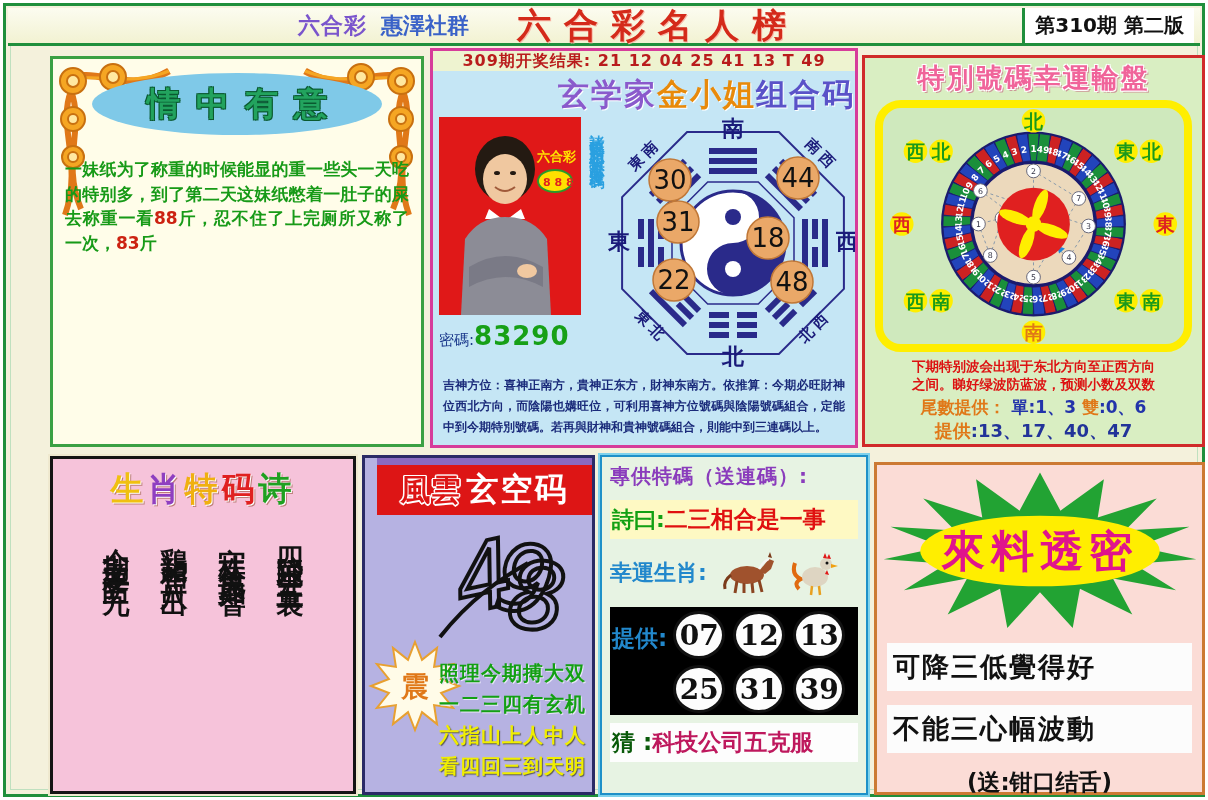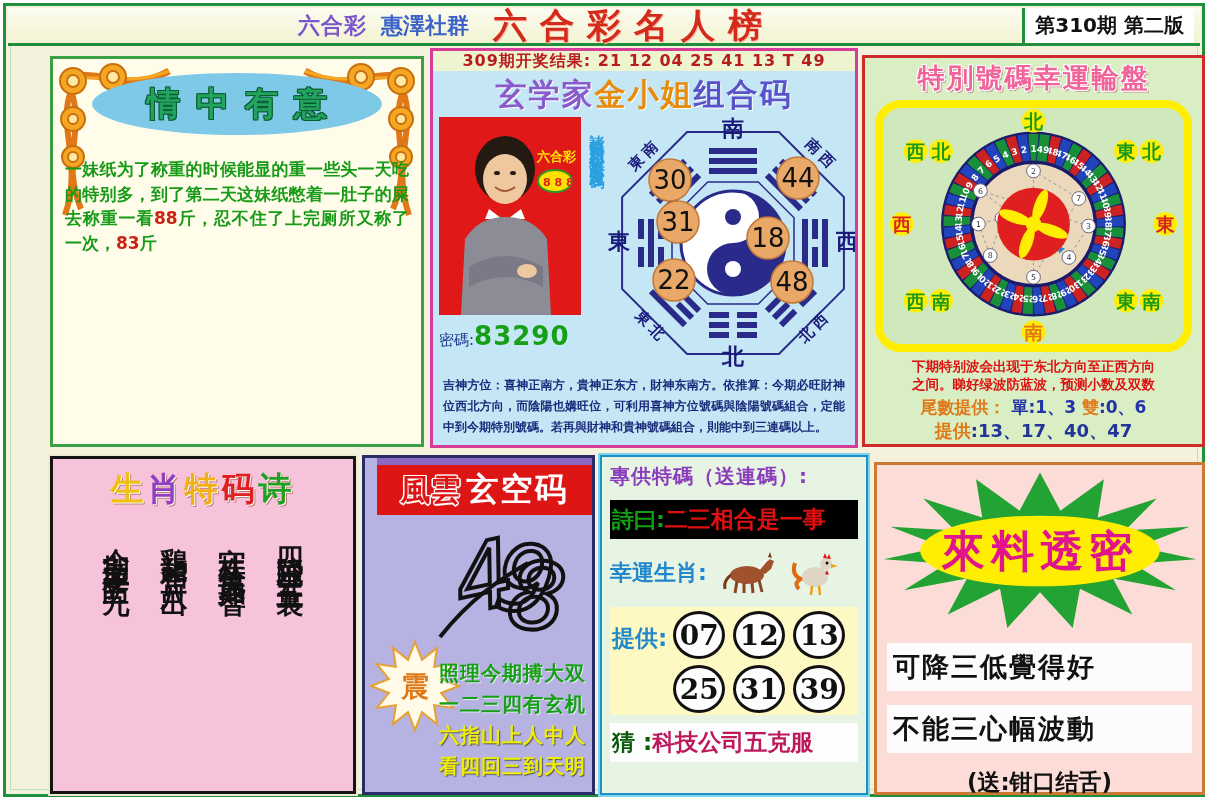--- a/index.html
+++ b/index.html
@@ -8,21 +8,21 @@
   .frame { position:absolute; inset:3px; border:3px solid #1f8f3c; background:#f4f1dc; }
   .inner-line { position:absolute; inset:10px; border:1px solid #bfe0bf; pointer-events:none; }
 
   
   .masthead { position:absolute; left:8px; top:8px; right:8px; height:38px;
     background:linear-gradient(#fcfcf0,#f2f2d2); border-bottom:3px solid #1f8f3c;
     display:flex; align-items:center; }
   .brand { margin-left:290px; font-size:22px; font-weight:bold; color:#7a55cc; letter-spacing:1px; }
   .group-name { font-size:22px; font-weight:bold; color:#3a62c8; margin-left:14px; }
   .main-title { font-size:34px; font-weight:900; color:#d42a1a; letter-spacing:13px;
-    margin-left:24px; font-family:"DejaVu Serif","Liberation Serif",serif;
+    margin-left:48px; font-family:"DejaVu Serif","Liberation Serif",serif;
     text-shadow:1px 1px 0 #f7b9a9; }
   .issue-box { margin-left:auto; margin-right:6px; background:#fff; border-left:3px solid #1f8f3c;
     padding:4px 10px; font-size:20px; font-weight:bold; color:#111; white-space:nowrap; }
 
   
   .story-panel { position:absolute; left:50px; top:56px; width:374px; height:391px;
     background:#fffdе8; background:#fffde9; border:3px solid #3aa043; }
   .ribbon { position:absolute; top:-2px; width:118px; height:165px; }
   .ribbon.left { left:2px; } .ribbon.right { right:2px; transform:scaleX(-1); }
   .banner-ellipse { position:absolute; left:50%; top:14px; transform:translateX(-50%);
@@ -32,21 +32,21 @@
     text-shadow:1px 1px 0 #0a5a30,-1px -1px 0 #0a5a30,1px -1px 0 #0a5a30,-1px 1px 0 #0a5a30; padding-left:16px;}
   .story-body { position:absolute; left:12px; right:12px; top:98px; font-size:17px; font-weight:bold;
     color:#179a17; line-height:1.45; text-align:justify; }
   .story-body .num { color:#cc2211; }
 
   
   .master-panel { position:absolute; left:430px; top:48px; width:428px; height:400px;
     border:3px solid #d63c9a; background:#c5e6f5; overflow:hidden; }
   .results-line { height:20px; background:#eef3d0; color:#b91c1c; font-weight:900; font-size:16px;
     text-align:center; line-height:20px; letter-spacing:1px; }
-  .master-title { text-align:center; font-size:31px; font-weight:900; padding-top:3px; height:44px; letter-spacing:2px;}
+  .master-title { text-align:right; font-size:31px; font-weight:900; padding-top:3px; height:44px; letter-spacing:2px;}
   .mt-a { color:#8a5acc; text-shadow:1px 1px 0 #fff; }
   .mt-b { color:#e88a0a; text-shadow:1px 1px 0 #fff; }
   .mt-c { color:#5a52c8; text-shadow:1px 1px 0 #fff; }
   .master-mid { display:flex; padding:2px 0 0 6px; height:254px; }
   .photo-col { width:146px; }
   .photo-svg { width:142px; height:198px; display:block; }
   .password-row { margin-top:6px; white-space:nowrap; }
   .password-label { color:#1c3a8c; font-weight:400; font-size:15px;margin-top:48px; }
   .password-value { color:#17a017; font-weight:900; font-size:26px; letter-spacing:1px; }
   .vertical-note { width:26px; margin:6px 2px 0 6px; writing-mode:vertical-rl; text-orientation:upright;
@@ -94,26 +94,26 @@
   .xk-yellow { color:#f0ee00; font-weight:900; font-size:20px; line-height:1.55; letter-spacing:1px;
     text-shadow:1px 1px 1px #555; }
   .zhen-badge { position:absolute; left:2px; bottom:58px; width:96px; height:96px; }
   .zhen-badge text { font-size:28px; font-weight:900; fill:#e07818; }
 
   
   .special-panel { position:absolute; left:600px; top:455px; width:268px; height:340px;
     border:2px solid #1e90c8; outline:2px solid #7fd2ec; background:#e7f3e3; padding:6px 8px 0 8px; }
   .sp-header { color:#8a3cbc; font-weight:900; font-size:20px; letter-spacing:1px; }
   .sp-row { margin-top:10px; }
-  .sp-poem { background:#000000; padding:4px 2px; }
+  .sp-poem { background:#fef9c3; padding:4px 2px; }
   .sp-poem .lbl { color:#13a013; font-weight:900; font-size:22px; }
   .sp-poem .txt { color:#e01010; font-weight:900; font-size:23px; }
   .sp-zodiac { display:flex; align-items:center; gap:10px; }
   .sp-zodiac .lbl { color:#2288cc; font-weight:900; font-size:22px; }
-  .sp-provide { background:#fef9c3; display:flex; gap:6px; padding:4px 0 2px 2px; }
+  .sp-provide { background:#000000; display:flex; gap:6px; padding:4px 0 2px 2px; }
   .sp-provide .lbl { color:#2288cc; font-weight:900; font-size:23px; margin-top:12px; }
   .circle-grid { display:flex; flex-direction:column; gap:6px; }
   .circle-row { display:flex; gap:8px; justify-content:center; }
   .num-circle { width:52px; height:48px; border:3px solid #111; border-radius:50%;
     display:flex; align-items:center; justify-content:center; font-size:28px; font-weight:bold;
     color:#111; font-family:"DejaVu Serif","Liberation Serif",serif; background:#fdfdfd; }
   .sp-guess { background:#fdfdfd; padding:4px 2px; margin-top:8px; }
   .sp-guess .lbl { color:#0a5a0a; font-weight:900; font-size:23px; }
   .sp-guess .txt { color:#be185d; font-weight:900; font-size:23px; }
 

